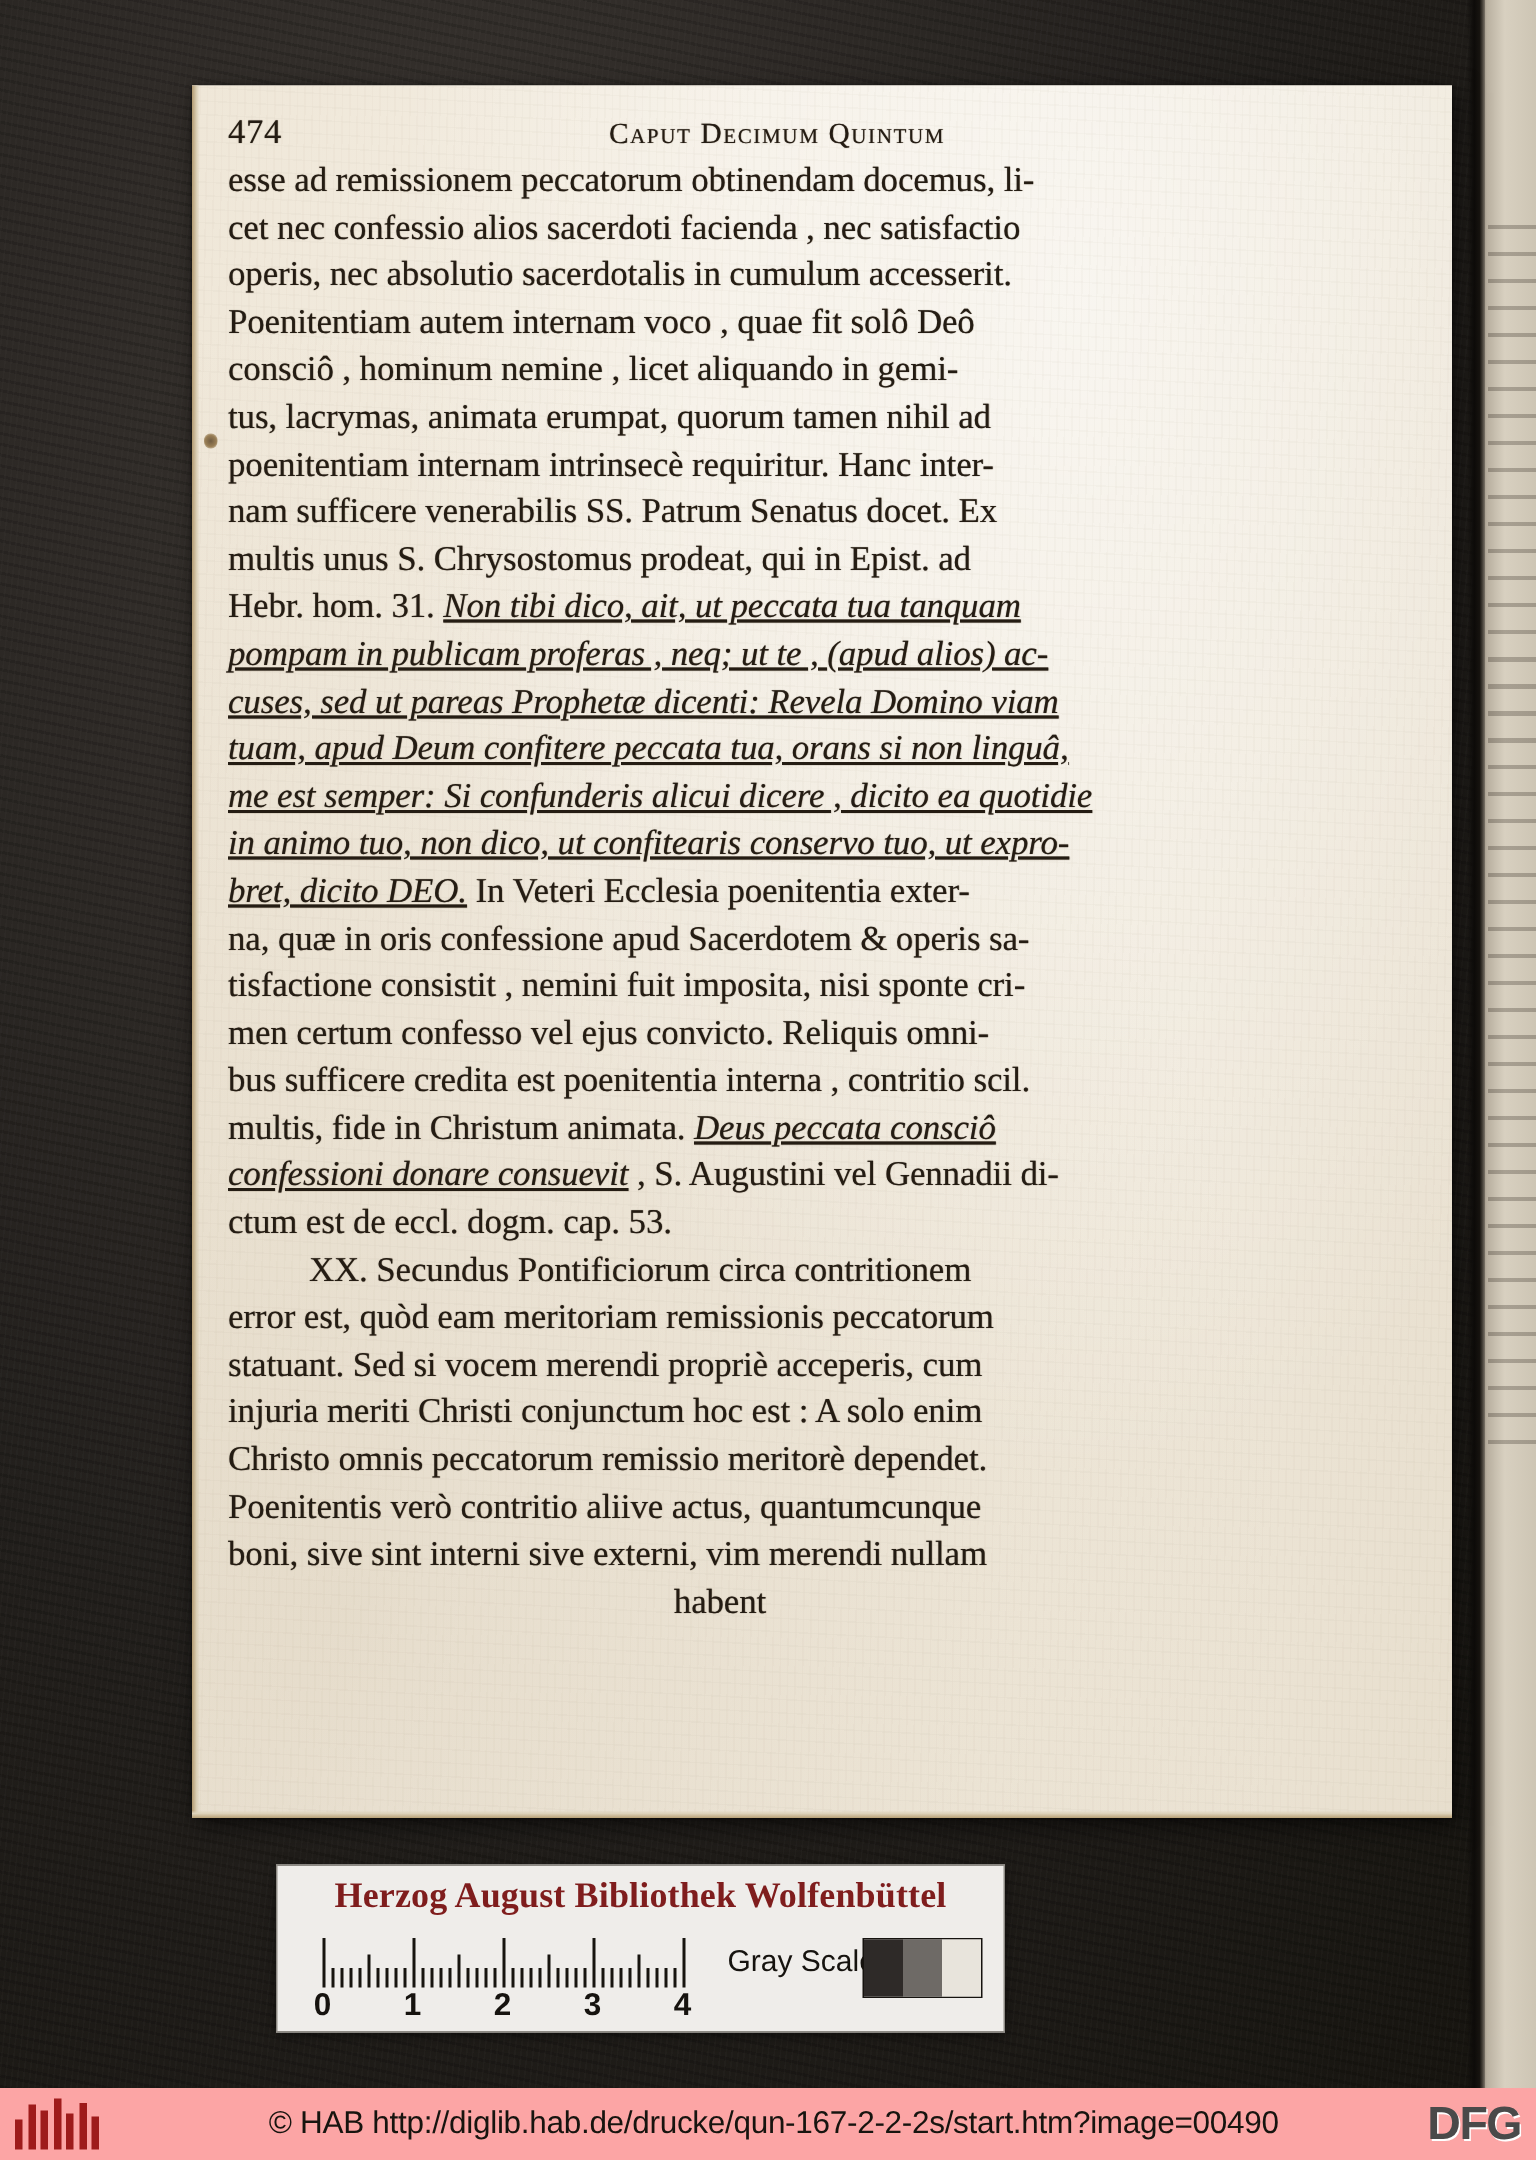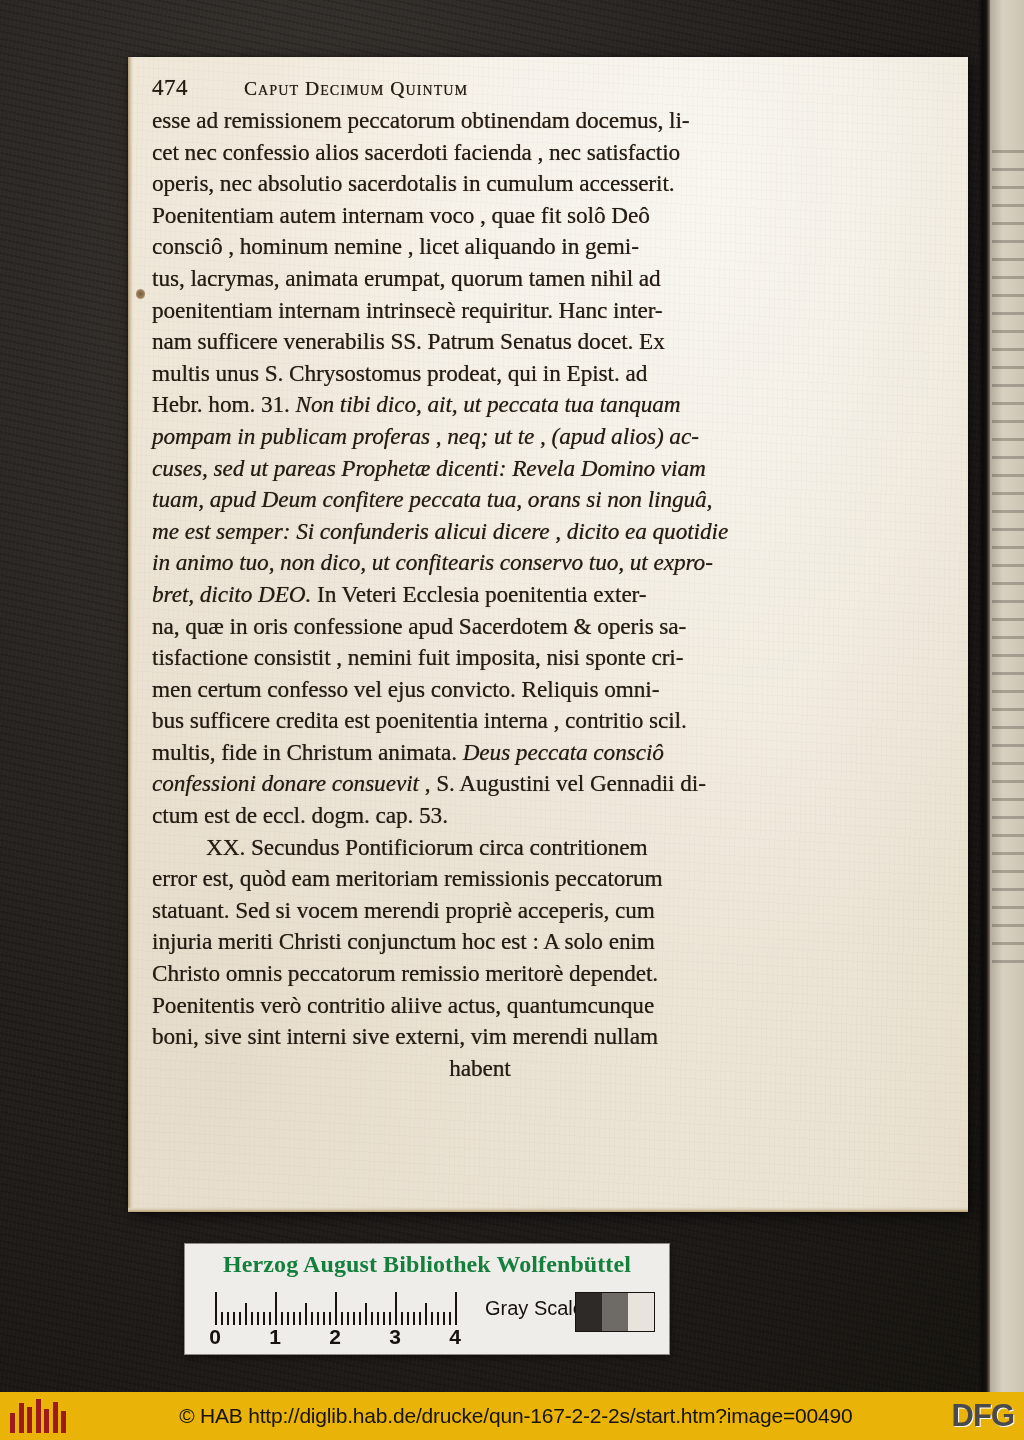--- a/index.html
+++ b/index.html
@@ -125,35 +125,35 @@
     margin-bottom: 2px;
   }
   #folio-number {
     font-size: 23px;
     letter-spacing: .5px;
     width: 92px;
     flex: 0 0 92px;
   }
   #running-head {
     flex: 1;
-    text-align: left;
+    text-align: center;
     font-size: 19.5px;
     font-variant: small-caps;
     letter-spacing: 1.1px;
     padding-right: 24px;
     white-space: nowrap;
   }
 
   .ln {
     font-size: 23.2px;
     line-height: 31.6px;
     white-space: nowrap;
     letter-spacing: -0.05px;
   }
-  .it { font-style: italic; }
+  .it { font-style: italic; text-decoration: underline; }
   .indent { padding-left: 54px; }
   .catchword { text-align: center; padding-right: 8px; }
 
   
   #text-block .ln, #text-block .headline {
     text-shadow:
       0 0 .7px rgba(40,28,16,.55),
       .35px .25px .4px rgba(70,52,30,.30);
   }
 
@@ -166,21 +166,21 @@
     height: 110px;
     background: #efedea;
     border: 1px solid #8d8a84;
     box-shadow: 0 2px 7px rgba(0,0,0,.5);
   }
   #library-name {
     text-align: center;
     font-family: "Liberation Serif", serif;
     font-weight: bold;
     font-size: 24px;
-    color: #15803d;
+    color: #7f1d1d;
     margin-top: 7px;
     letter-spacing: .1px;
   }
   #calibration-row {
     position: relative;
     margin-top: 5px;
     height: 70px;
   }
 
   #ruler {
@@ -236,21 +236,21 @@
   }
   .patch { flex: 1 1 0; }
 
   
   #footer-bar {
     position: absolute;
     left: 0;
     top: 1392px;
     width: 1024px;
     height: 48px;
-    background: #eab308;
+    background: #fca5a5;
     display: flex;
     align-items: center;
     justify-content: center;
   }
   #hab-logo {
     width: 56px;
     height: 34px;
     margin-left: 10px;
     flex: 0 0 56px;
     display: flex;

